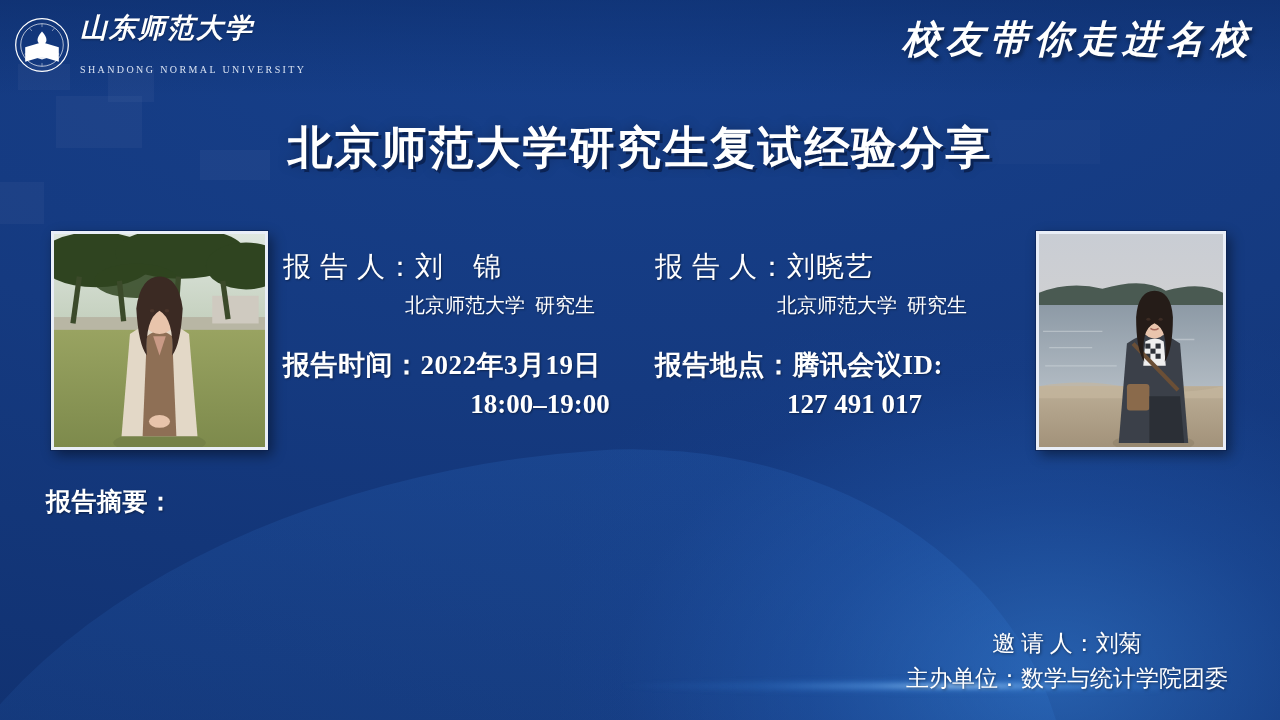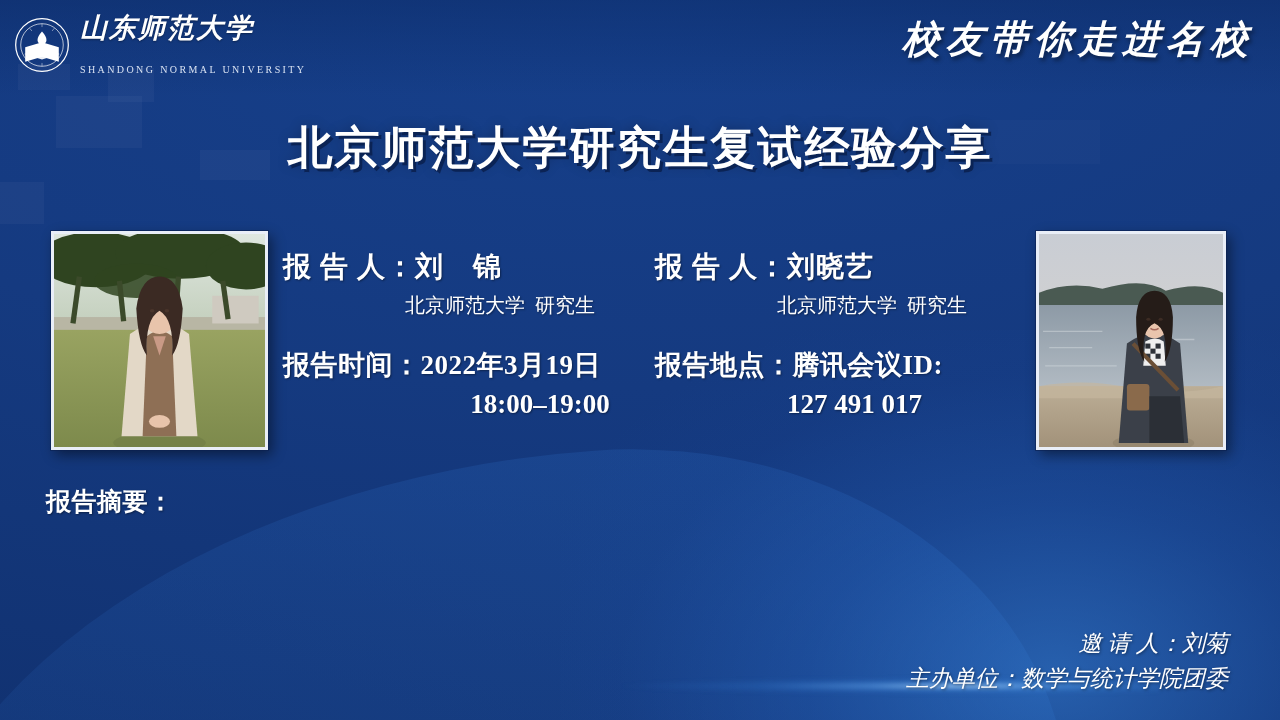--- a/index.html
+++ b/index.html
@@ -127,21 +127,21 @@
   .photo.right { left: 1036px; top: 231px; width: 184px; height: 213px; }
   .photo svg { display: block; width: 100%; height: 100%; }
 
   
   .info { position: absolute; left: 283px; top: 248px; width: 740px; }
   .info-row { display: flex; }
   .info-col { width: 372px; }
   .info-col.right { width: 368px; }
 
   .lbl-name {
-    font-size: 28px; font-weight: 700; color: #ffffff;
+    font-size: 28px; font-weight: 400; color: #ffffff;
     letter-spacing: 1px; white-space: pre;
     text-shadow: 1px 1px 2px rgba(0,0,0,0.4);
     text-align: center;
   }
   .sub-affil {
     font-size: 20px; color: #ffffff; margin-top: 6px;
     padding-left: 122px; white-space: pre;
     text-shadow: 1px 1px 2px rgba(0,0,0,0.4);
   }
   .row-when { margin-top: 28px; }
@@ -169,22 +169,21 @@
     margin-top: 12px;
     font-size: 25px; line-height: 1.38;
     color: #ffffff; text-indent: 2em;
     letter-spacing: 0.3px;
     text-shadow: 1px 1px 2px rgba(0,0,0,0.4);
   }
 
   
   .footer {
     position: absolute; right: 52px; bottom: 24px;
-    text-align: right;
-    font-style: italic;
+    text-align: center;
   }
   .footer-line {
     font-size: 23px; color: #ffffff; line-height: 1.5;
     white-space: pre;
     text-shadow: 1px 1px 3px rgba(0,0,0,0.45);
   }
 </style>
 </head>
 <body>
 

